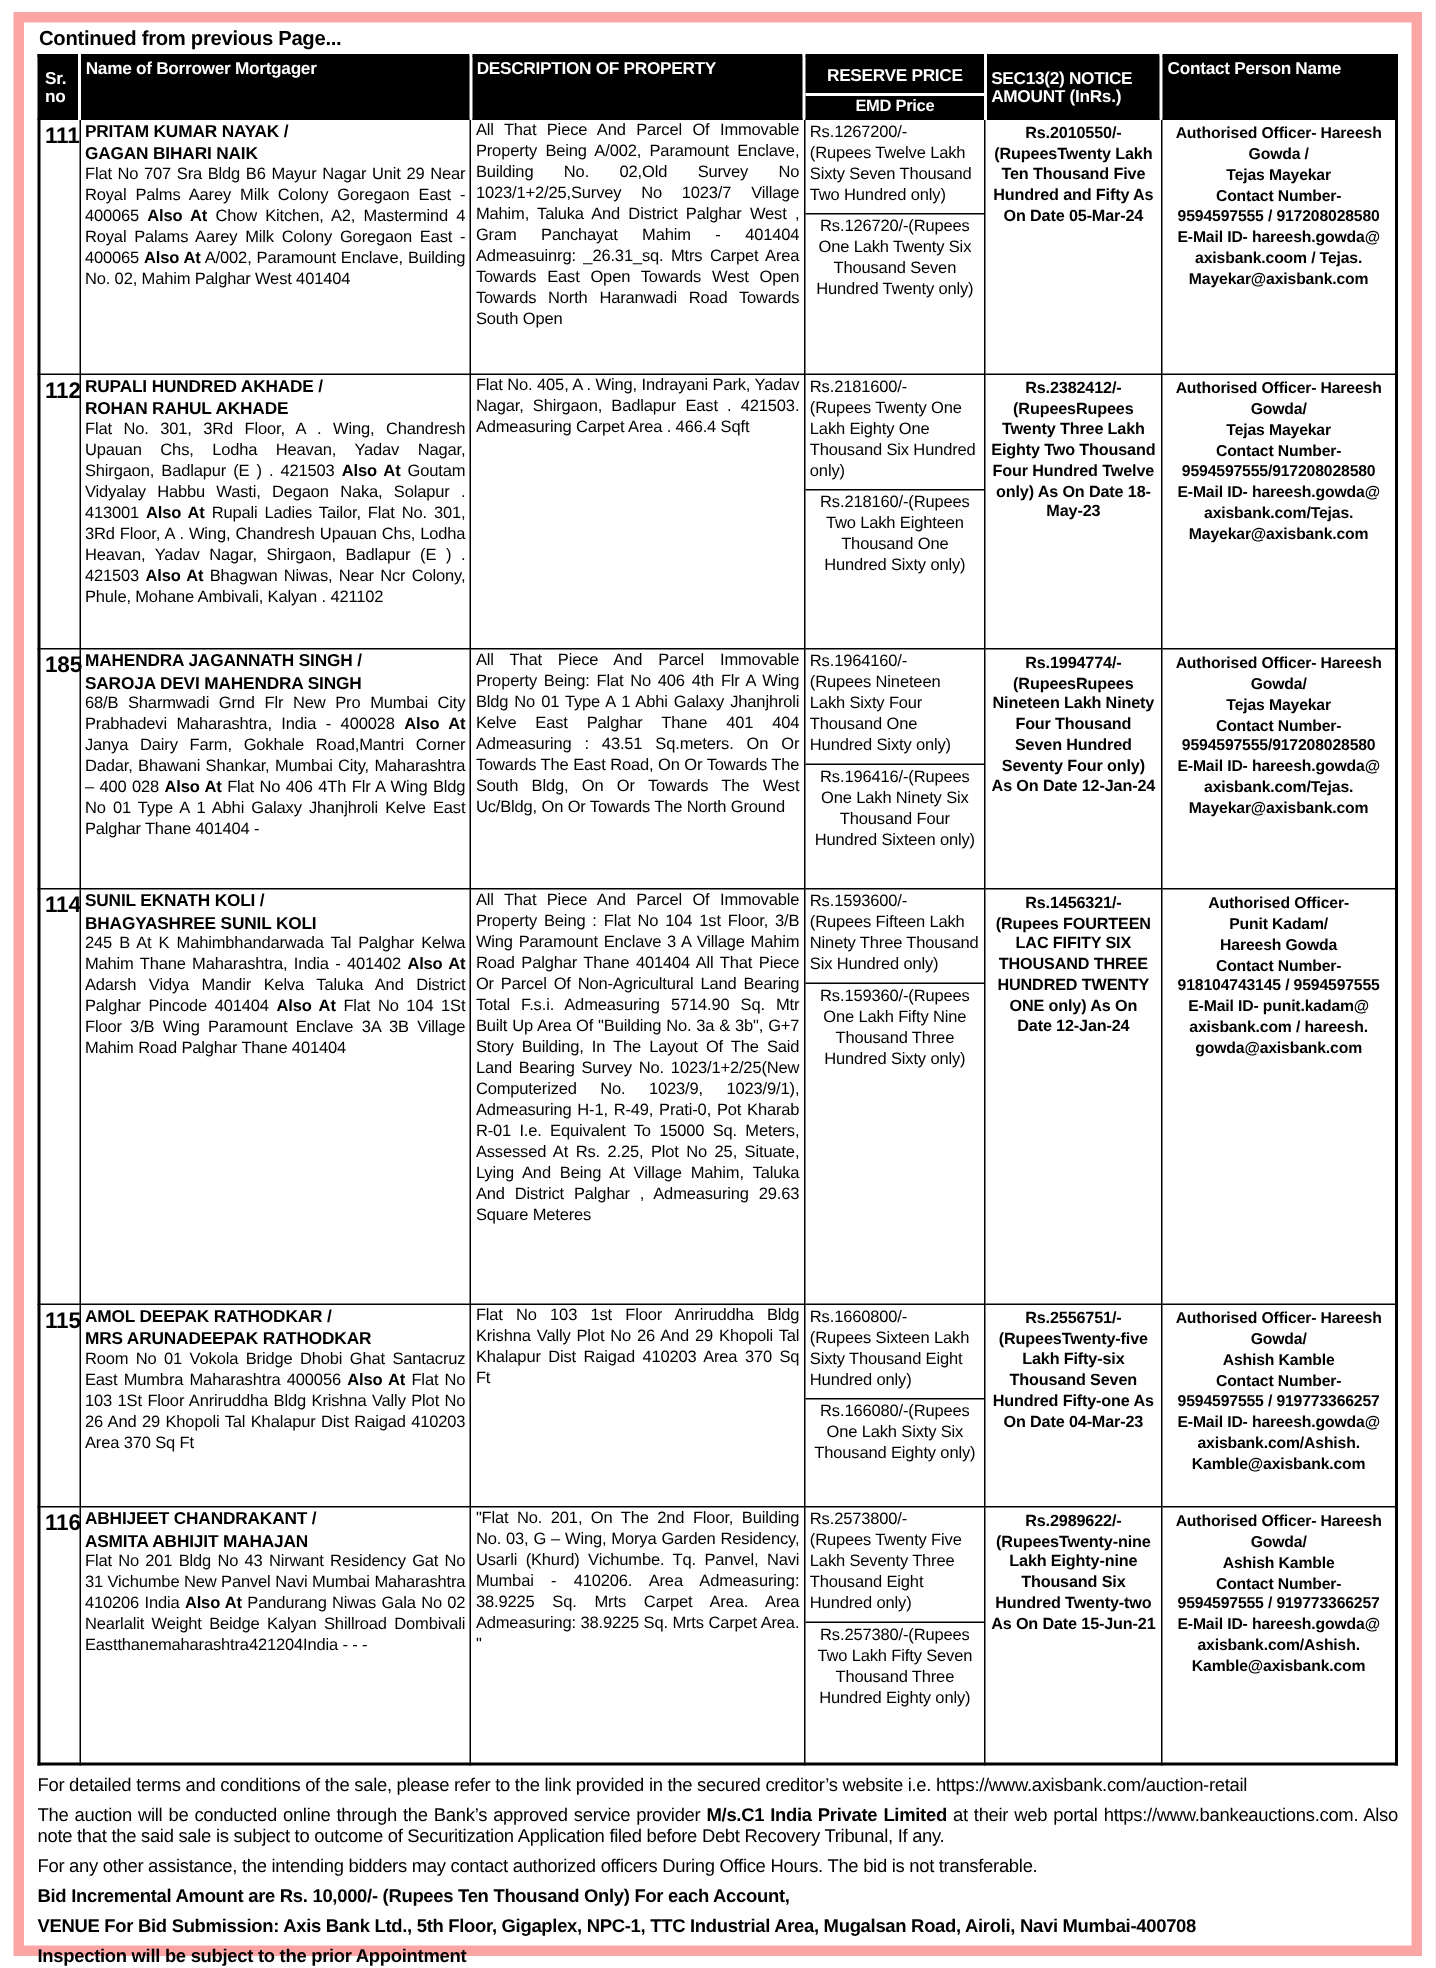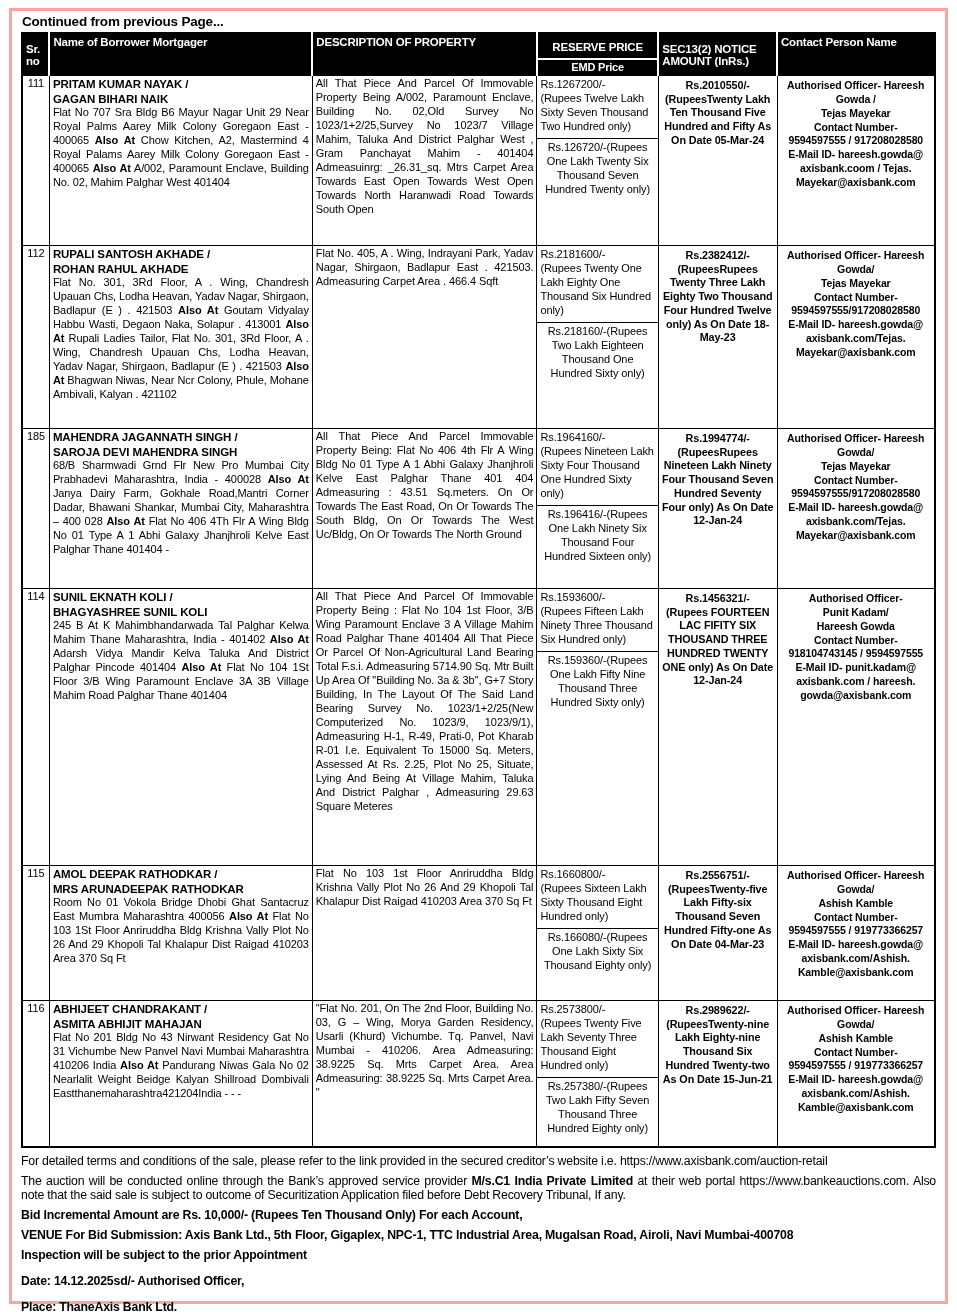--- a/index.html
+++ b/index.html
@@ -2,21 +2,21 @@
 <html><head>
 <meta charset="utf-8">
 <style>
   html,body{margin:0;padding:0;background:#e8e8e8;}
   .sheet{
     width:957px;height:1312px;box-sizing:border-box;background:#fff;
     padding:8px 9px;margin:0 auto;
     font-family:"Liberation Sans","DejaVu Sans",sans-serif;color:#000;
     overflow:hidden;
   }
-  .frame{border:3px solid #fca5a5;height:100%;box-sizing:border-box;padding:1px 9px 4px 9px;}
+  .frame{border:7px solid #fca5a5;height:100%;box-sizing:border-box;padding:1px 9px 4px 9px;}
   .continued{font-weight:bold;font-size:13.5px;letter-spacing:-.2px;padding:2px 0 3px 1px;}
   table.doc{width:100%;border-collapse:collapse;table-layout:fixed;border:2.5px solid #000;}
   col.c-sr{width:3%;}col.c-name{width:28.8%;}col.c-desc{width:24.6%;}
   col.c-res{width:13.3%;}col.c-sec{width:13%;}col.c-con{width:17.3%;}
   thead th{
     background:#000;color:#fff;font-size:11.5px;font-weight:bold;
     vertical-align:middle;text-align:left;padding:2px 3px;border:none;letter-spacing:-.2px;
   }
   thead th:not(:first-child){border-left:2px solid #fff;}
   thead tr{height:38px;}
@@ -26,22 +26,22 @@
   .hr-bot{height:13px;display:flex;align-items:center;justify-content:center;font-size:11px;}
   tbody td{
     border:1.5px solid #000;vertical-align:top;padding:1px 3px 2px;
     font-size:11px;line-height:1.27;letter-spacing:-.1px;
   }
   tbody tr:nth-child(1){height:170px;}
   tbody tr:nth-child(2){height:183px;}
   tbody tr:nth-child(3){height:160px;}
   tbody tr:nth-child(4){height:277px;margin-left:28px;}
   tbody tr:nth-child(5){height:135px;}
-  tbody tr:nth-child(6){height:146px;}
-  .srn{font-weight:normal;text-align:center;font-size:11px;}
+  tbody tr:nth-child(6){height:171px;}
+  .srn{font-weight:bold;text-align:center;font-size:15px;}
   .bl{font-weight:bold;font-size:11.5px;}
   .addr{text-align:justify;}
   .addr .b{font-weight:bold;}
   .desc{text-align:justify;}
   td.c-res{padding:0;}
   .res-top{border-bottom:1.5px solid #000;padding:2px 3px 4px;text-align:left;}
   .res-bot{padding:2px 3px 3px;text-align:center;}
   td.c-sec{text-align:center;font-weight:bold;font-size:10.8px;padding-top:3px;}
   td.c-con{text-align:center;font-weight:bold;font-size:10.5px;padding-top:3px;line-height:1.32;}
   .cl{white-space:nowrap;}
@@ -117,21 +117,21 @@
               <div class="cl">E-Mail ID- hareesh.gowda@</div>
               <div class="cl">axisbank.coom / Tejas.</div>
               <div class="cl">Mayekar@axisbank.com</div>
             </td>
           </tr>
           <tr class="row">
             <td class="c-sr">
               <div class="srn">112</div>
             </td>
             <td class="c-name">
-              <div class="bl">RUPALI SANTOSH AKHADE /</div>
+              <div class="bl">RUPALI HUNDRED AKHADE /</div>
               <div class="bl">ROHAN RAHUL AKHADE</div>
               <div class="addr"><span>Flat No. 301, 3Rd Floor, A . Wing, Chandresh Upauan Chs, Lodha Heavan, Yadav Nagar, Shirgaon, Badlapur (E ) . 421503 </span><span class="b">Also At</span><span> Goutam Vidyalay Habbu Wasti, Degaon Naka, Solapur . 413001 </span><span class="b">Also At</span><span> Rupali Ladies Tailor, Flat No. 301, 3Rd Floor, A . Wing, Chandresh Upauan Chs, Lodha Heavan, Yadav Nagar, Shirgaon, Badlapur (E ) . 421503 </span><span class="b">Also At</span><span> Bhagwan Niwas, Near Ncr Colony, Phule, Mohane Ambivali, Kalyan . 421102</span></div>
             </td>
             <td class="c-desc">
               <div class="desc">Flat No. 405, A . Wing, Indrayani Park, Yadav Nagar, Shirgaon, Badlapur East . 421503.  Admeasuring Carpet Area . 466.4 Sqft</div>
             </td>
             <td class="c-res">
               <div class="res-top">
                 <div class="amt">Rs.2181600/-</div>
                 <div class="wrds">(Rupees Twenty One Lakh Eighty One Thousand Six Hundred  only)</div>
@@ -288,20 +288,21 @@
               <div class="cl">axisbank.com/Ashish.</div>
               <div class="cl">Kamble@axisbank.com</div>
             </td>
           </tr>
         </tbody>
     </table>
 
     <div class="ft">
       <p>For detailed terms and conditions of the sale, please refer to the link provided in the secured creditor’s website i.e. https://www.axisbank.com/auction-retail</p>
       <p class="just"><span>The auction will be conducted online through the Bank’s approved service provider </span><span class="b">M/s.C1 India Private Limited</span><span> at their web portal https://www.bankeauctions.com. Also note that the said sale is subject to outcome of Securitization Application filed before Debt Recovery Tribunal, If any.</span></p>
+      <p>For any other assistance, the intending bidders may contact authorized officers During Office Hours. The bid is not transferable.</p>
       <p class="b">Bid Incremental Amount are Rs. 10,000/- (Rupees Ten Thousand Only) For each Account,</p>
       <p class="b">VENUE For Bid Submission: Axis Bank Ltd., 5th Floor, Gigaplex, NPC-1, TTC Industrial Area, Mugalsan Road, Airoli, Navi Mumbai-400708</p>
       <p class="b">Inspection will be subject to the prior Appointment</p>
       <div class="ft-row">
         <span>Date: 14.12.2025</span>
         <span>sd/- Authorised Officer,</span>
       </div>
       <div class="ft-row">
         <span>Place: Thane</span>
         <span>Axis Bank Ltd.</span>

